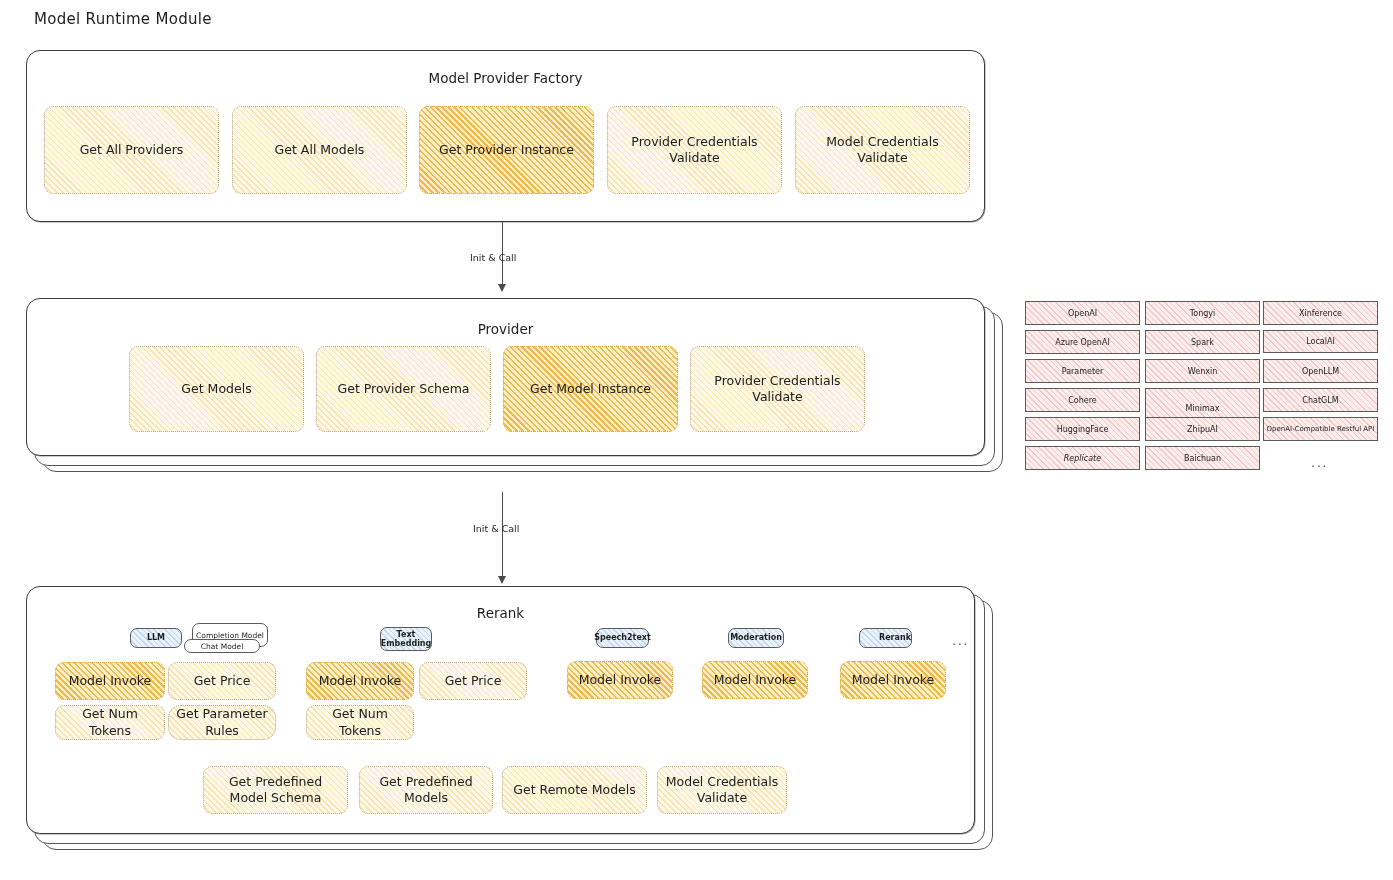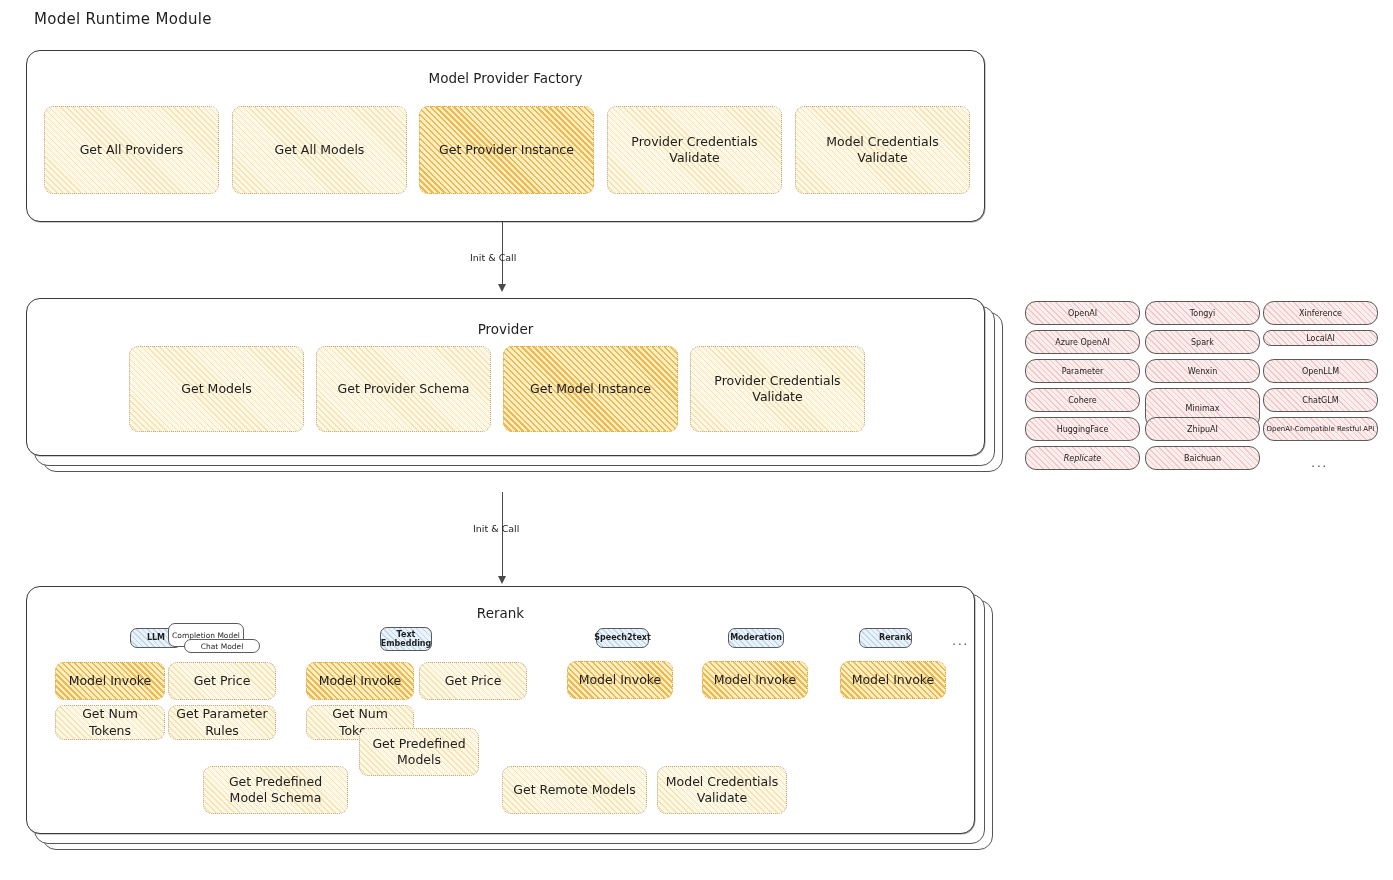--- a/index.html
+++ b/index.html
@@ -61,21 +61,21 @@
         rgba(234,177,62,.85) 0px,
         rgba(234,177,62,.85) 1.6px,
         rgba(255,255,255,0) 1.6px,
         rgba(255,255,255,0) 4.2px);
   }
 
   
   .ppill{
     position:absolute;box-sizing:border-box;
     border:1.1px solid #5a5a5a;
-    border-radius:11px;
+    border-radius:0;
     display:flex;align-items:center;justify-content:center;
     text-align:center;
     font-size:8px;color:#1e1e1e;
     background-color:#fdeeee;
     background-image:repeating-linear-gradient(45deg,
         rgba(226,140,140,.40) 0px,
         rgba(226,140,140,.40) 1px,
         rgba(255,255,255,0) 1px,
         rgba(255,255,255,0) 4px);
   }
@@ -157,56 +157,56 @@
 <div class="ppill" style="left:1025px;top:446px;width:115px;height:24px;font-style:italic;">Replicate</div>
 
 <div class="ppill" style="left:1145px;top:301px;width:115px;height:24px;">Tongyi</div>
 <div class="ppill" style="left:1145px;top:330px;width:115px;height:24px;">Spark</div>
 <div class="ppill" style="left:1145px;top:359px;width:115px;height:24px;">Wenxin</div>
 <div class="ppill" style="left:1145px;top:388px;width:115px;height:40px;">Minimax</div>
 <div class="ppill" style="left:1145px;top:417px;width:115px;height:24px;">ZhipuAI</div>
 <div class="ppill" style="left:1145px;top:446px;width:115px;height:24px;">Baichuan</div>
 
 <div class="ppill" style="left:1263px;top:301px;width:115px;height:24px;">Xinference</div>
-<div class="ppill" style="left:1263px;top:330px;width:115px;height:16px;text-align:right;">LocalAI</div>
+<div class="ppill" style="left:1263px;top:330px;width:115px;height:23px;text-align:right;">LocalAI</div>
 <div class="ppill" style="left:1263px;top:359px;width:115px;height:24px;">OpenLLM</div>
 <div class="ppill" style="left:1263px;top:388px;width:115px;height:24px;">ChatGLM</div>
 <div class="ppill" style="left:1263px;top:417px;width:115px;height:24px;font-size:7px;">OpenAI-Compatible Restful API</div>
 <div class="ellipsis" style="left:1311px;top:456px;">...</div>
 
 <div class="arrow-line" style="left:502px;top:492px;height:86px;"></div>
 <div class="arrow-head" style="left:498px;top:576px;"></div>
 <div class="arrow-label" style="left:473px;top:523px;">Init &amp; Call</div>
 
 <div class="stack-layer" style="left:42px;top:600px;width:949px;height:248px;"></div>
 <div class="stack-layer" style="left:34px;top:594px;width:949px;height:248px;"></div>
 <div class="abs panel" style="left:26px;top:586px;width:949px;height:248px;z-index:1;"></div>
 <div class="abs panel-title" style="left:26px;top:605px;width:949px;z-index:2;">Rerank</div>
 
 <div class="badge" style="left:130px;top:628px;width:52px;height:20px;z-index:2;">LLM</div>
-<div class="tag" style="left:168px;top:623px;width:76px;height:24px;z-index:2;">Completion Model</div>
+<div class="tag" style="left:192px;top:623px;width:76px;height:24px;z-index:2;">Completion Model</div>
 <div class="tag" style="left:184px;top:639px;width:76px;height:14px;z-index:2;">Chat Model</div>
 
 <div class="mbox hl" style="left:55px;top:662px;width:110px;height:38px;z-index:2;">Model Invoke</div>
 <div class="mbox" style="left:168px;top:662px;width:108px;height:38px;z-index:2;">Get Price</div>
 <div class="mbox" style="left:55px;top:705px;width:110px;height:35px;z-index:2;">Get Num Tokens</div>
-<div class="mbox" style="left:168px;top:705px;width:108px;height:35px;z-index:2;">Get Parameter Rules</div>
+<div class="mbox" style="left:168px;top:705px;width:108px;height:35px;z-index:2;border-radius:13px;">Get Parameter Rules</div>
 
 <div class="badge" style="left:380px;top:627px;width:52px;height:24px;z-index:2;">Text Embedding</div>
 <div class="mbox hl" style="left:306px;top:662px;width:108px;height:38px;z-index:2;">Model Invoke</div>
 <div class="mbox" style="left:419px;top:662px;width:108px;height:38px;z-index:2;">Get Price</div>
 <div class="mbox" style="left:306px;top:705px;width:108px;height:35px;z-index:2;">Get Num Tokens</div>
 
 <div class="badge" style="left:596px;top:628px;width:53px;height:20px;z-index:2;">Speech2text</div>
 <div class="mbox hl" style="left:567px;top:661px;width:106px;height:38px;z-index:2;">Model Invoke</div>
 
 <div class="badge" style="left:728px;top:628px;width:56px;height:20px;z-index:2;">Moderation</div>
 <div class="mbox hl" style="left:702px;top:661px;width:106px;height:38px;z-index:2;">Model Invoke</div>
 
 <div class="badge" style="left:859px;top:628px;width:53px;height:20px;z-index:2;padding-left:19px;">Rerank</div>
 <div class="mbox hl" style="left:840px;top:661px;width:106px;height:38px;z-index:2;">Model Invoke</div>
 
 <div class="ellipsis" style="left:952px;top:634px;z-index:2;">...</div>
 
 <div class="mbox" style="left:203px;top:766px;width:145px;height:48px;z-index:2;">Get Predefined Model Schema</div>
-<div class="mbox" style="left:359px;top:728px;width:120px;height:48px;z-index:2;">Get Predefined Models</div>
+<div class="mbox" style="left:359px;top:766px;width:134px;height:48px;z-index:2;">Get Predefined Models</div>
 <div class="mbox" style="left:502px;top:766px;width:145px;height:48px;z-index:2;">Get Remote Models</div>
 <div class="mbox" style="left:657px;top:766px;width:130px;height:48px;z-index:2;">Model Credentials Validate</div>
 
 </body></html>

